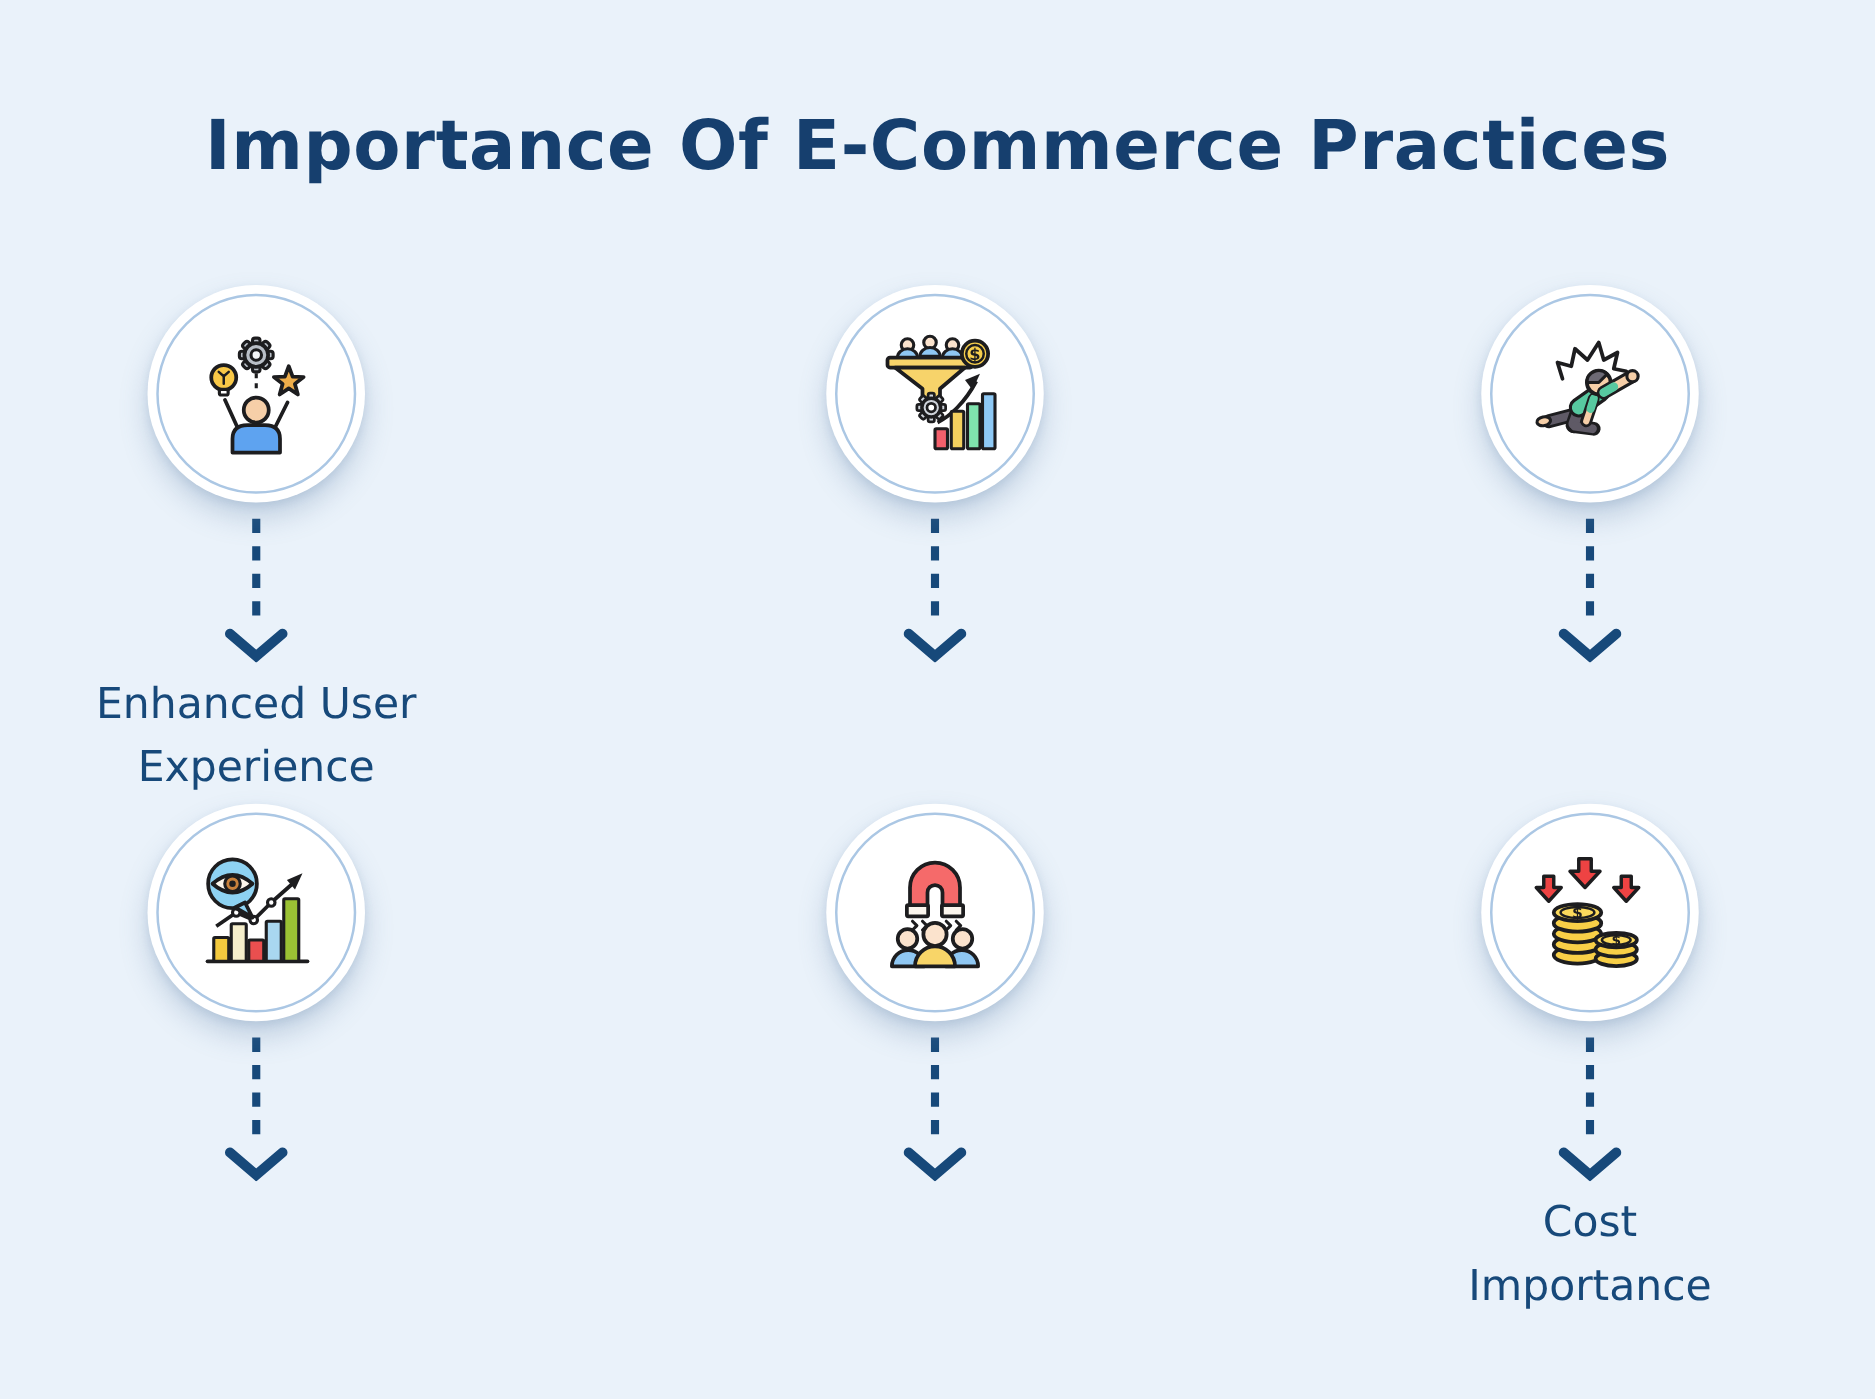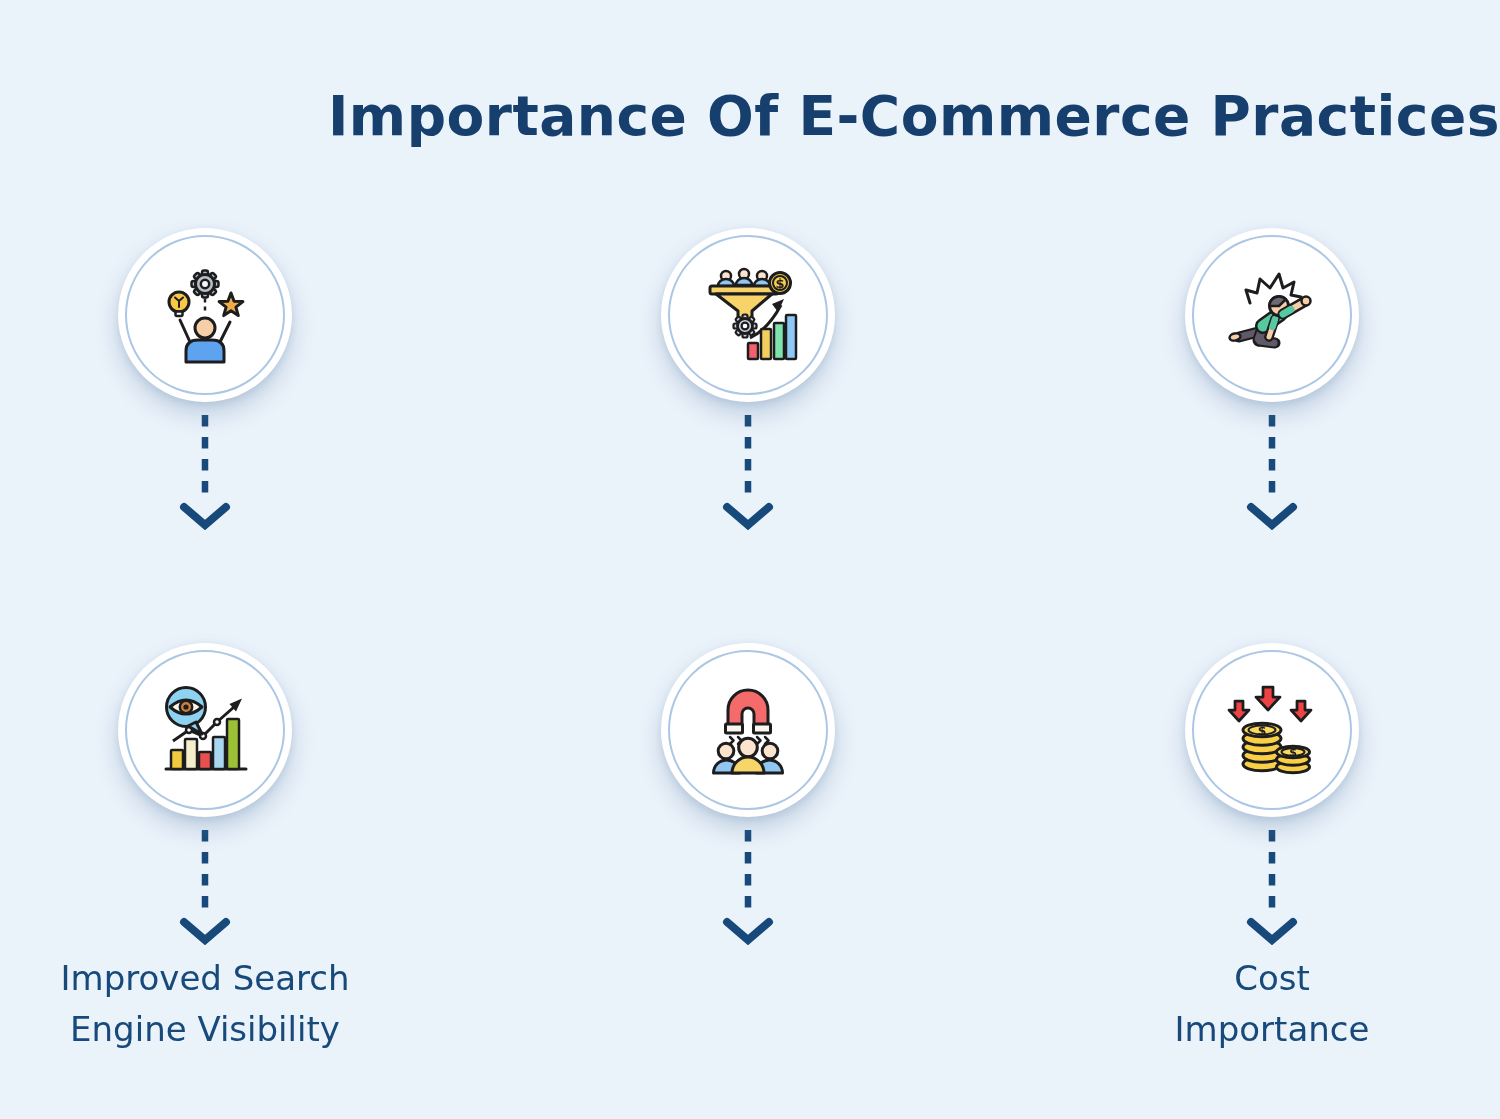--- a/index.html
+++ b/index.html
@@ -20,21 +20,21 @@
     width: 1500px;
     height: 1119px;
     background: var(--background);
     overflow: hidden;
     margin: 0 auto;
   }
   .title {
     position: absolute;
     top: 84px;
     left: 0; right: 0;
-    text-align: right;
+    text-align: center;
     font-size: 55px;
     font-weight: 700;
     letter-spacing: 0.5px;
     color: var(--title-color);
   }
   .card {
     position: absolute;
     width: 460px;
     display: flex;
     flex-direction: column;
@@ -110,20 +110,22 @@
           <path d="M35,77 L25,55 M65,77 L75,57" fill="none" stroke="#1d1d1f" stroke-width="3" stroke-linecap="round"></path>
           <circle cx="50" cy="63" r="10" fill="#f6cfa8" stroke="#1d1d1f" stroke-width="3"></circle>
           <path d="M31,97 V86 Q31,75 43,75 H57 Q69,75 69,86 V97 Z" fill="#5ea3f0" stroke="#1d1d1f" stroke-width="3" stroke-linejoin="round"></path>
         </svg>
       </div>
     </div>
     <svg class="arrow" width="56" height="118" viewBox="0 0 56 118">
       <line x1="28" y1="3" x2="28" y2="86" stroke-width="6.5" stroke-dasharray="11.5 10.5"></line>
       <polyline points="7,95 28,113 49,95" fill="none" stroke-width="8" stroke-linecap="round" stroke-linejoin="miter"></polyline>
     </svg>
+    <div class="label">Enhanced User
+Experience</div>
   </div>
 
   <div class="card c1">
     <div class="circle">
       <div class="circle-ring"></div>
       <div class="icon" aria-label="conversion-funnel-chart-icon">
         <svg viewBox="0 0 100 100">
           <g stroke="#1d1d1f" stroke-width="2.5">
             <circle cx="28" cy="11" r="5" fill="#fbe3cd"></circle>
             <circle cx="46" cy="9" r="5" fill="#fbe3cd"></circle>
@@ -228,22 +230,20 @@
           <path d="M15,27 Q31,13 47,27 Q31,41 15,27 Z" fill="#fdf6ec" stroke="#1d1d1f" stroke-width="3" stroke-linejoin="round"></path>
           <circle cx="31" cy="27" r="6.2" fill="#c8813c" stroke="#1d1d1f" stroke-width="2.5"></circle>
           <circle cx="31" cy="27" r="2.6" fill="#1d1d1f"></circle>
         </svg>
       </div>
     </div>
     <svg class="arrow" width="56" height="118" viewBox="0 0 56 118">
       <line x1="28" y1="3" x2="28" y2="86" stroke-width="6.5" stroke-dasharray="11.5 10.5"></line>
       <polyline points="7,95 28,113 49,95" fill="none" stroke-width="8" stroke-linecap="round" stroke-linejoin="miter"></polyline>
     </svg>
-    <div class="label">Improved Search
-Engine Visibility</div>
   </div>
 
   <div class="card c4">
     <div class="circle">
       <div class="circle-ring"></div>
       <div class="icon" aria-label="magnet-customers-icon">
         <svg viewBox="0 0 100 100">
           <path d="M30,52 V30 A20,20 0 0 1 70,30 V52 H56 V34 A6,6 0 0 0 44,34 V52 Z" fill="#f56a6a" stroke="#1d1d1f" stroke-width="3" stroke-linejoin="round"></path>
           <rect x="27.5" y="44" width="17" height="9" rx="1" fill="#fbf6ee" stroke="#1d1d1f" stroke-width="3"></rect>
           <rect x="55.5" y="44" width="17" height="9" rx="1" fill="#fbf6ee" stroke="#1d1d1f" stroke-width="3"></rect>

